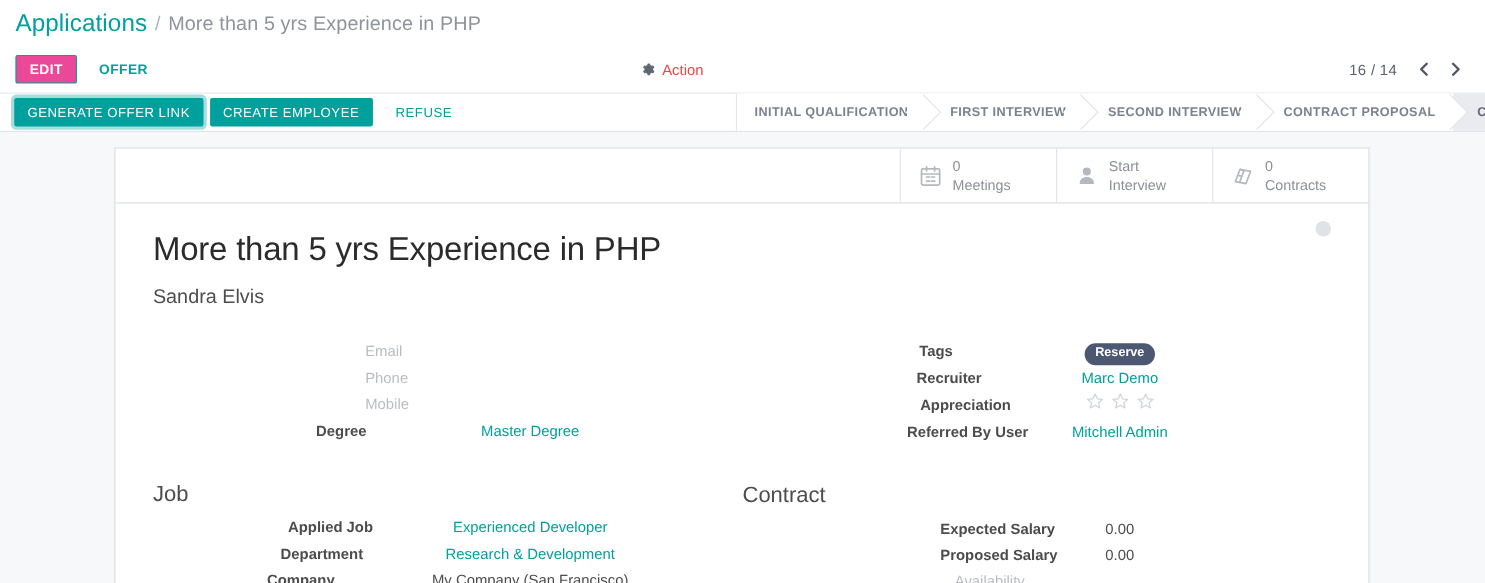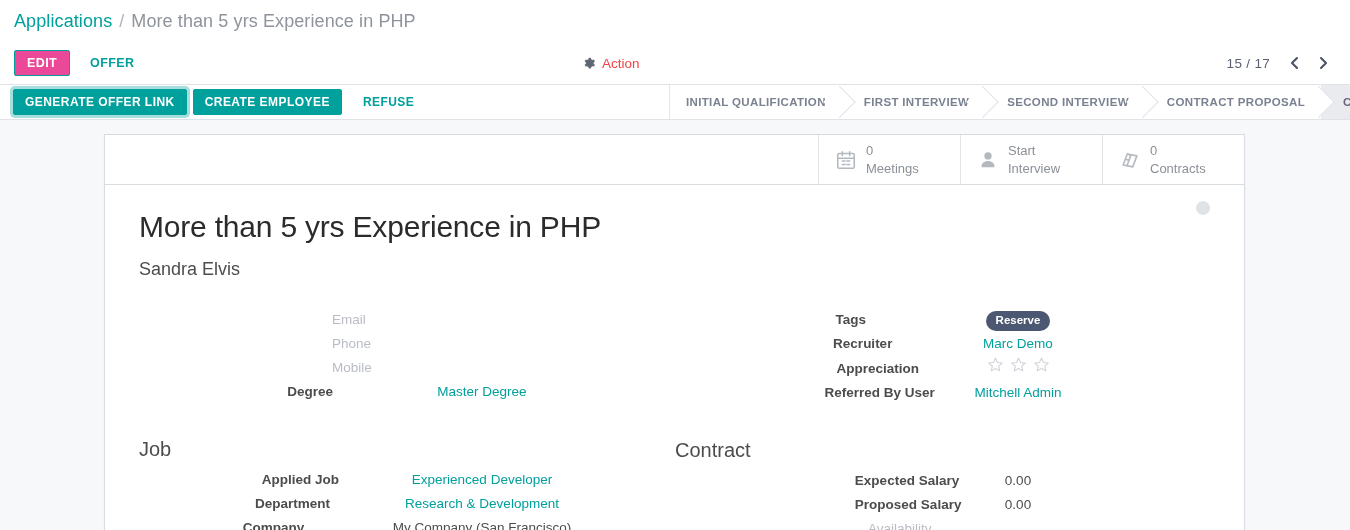--- a/index.html
+++ b/index.html
@@ -14,21 +14,21 @@
 
   
   #breadcrumb-row {
     height: 42px;
     display: flex;
     align-items: center;
     padding: 0 0 0 14px;
     background: #ffffff;
   }
   .crumb-link {
-    font-size: 18px;
+    font-size: 22px;
     color: #00a09d;
     text-decoration: none;
     cursor: pointer;
     letter-spacing: .1px;
   }
   .crumb-sep {
     font-size: 18px;
     color: #aeb4bd;
     margin: 0 7px;
   }
@@ -127,21 +127,21 @@
     flex: 0 0 auto;
     width: 670px;
     border-right: 1px solid #e3e5e9;
   }
   .wf-btn {
     background: #00a09d;
     color: #ffffff;
     border: 1px solid #00a09d;
     border-radius: 2px;
     font-size: 12px;
-    font-weight: bold;
+    font-weight: normal;
     letter-spacing: .45px;
     padding: 6px 11px;
     line-height: 1;
     cursor: pointer;
     font-family: "Liberation Sans", sans-serif;
   }
   .wf-btn.focused {
     box-shadow: 0 0 0 3px rgba(0,160,157,.35);
   }
   .wf-btn.link {
@@ -348,21 +348,21 @@
     <span class="gear">
       <svg width="13" height="13" viewBox="0 0 16 16" fill="currentColor">
         <path d="M8 5.2a2.8 2.8 0 100 5.6 2.8 2.8 0 000-5.6zm0 4.3a1.5 1.5 0 110-3 1.5 1.5 0 010 3z"></path>
         <path d="M14.3 9.1l-1.1-.6c.05-.33.08-.66.08-1s-.03-.67-.08-1l1.1-.6a.6.6 0 00.25-.77l-.9-1.6a.6.6 0 00-.76-.27l-1.16.45a5.3 5.3 0 00-1.7-1l-.18-1.22A.6.6 0 009.27 1H7.45a.6.6 0 00-.6.5L6.67 2.7a5.3 5.3 0 00-1.7 1L3.8 3.26a.6.6 0 00-.75.27l-.9 1.6a.6.6 0 00.24.77l1.1.6c-.05.33-.08.66-.08 1s.3.67.08 1l-1.1.6a.6.6 0 00-.25.77l.9 1.6c.15.27.47.38.76.27l1.16-.45c.5.43 1.07.77 1.7 1l.18 1.22c.5.3.3.5.6.5h1.82c.3 0 .55-.2.6-.5l.18-1.22a5.3 5.3 0 001.7-1l1.16.45c.3.1.6 0 .76-.27l.9-1.6a.6.6 0 00-.24-.77z" opacity=".95"></path>
       </svg>
     </span>
     <span>Action</span>
   </div>
 
   <div id="pager">
-    <span class="counter">15 / 17</span>
+    <span class="counter">16 / 14</span>
     <span class="pager-arrow">
       <svg width="12" height="14" viewBox="0 0 12 14" fill="none" stroke="currentColor" stroke-width="2.1" stroke-linecap="round" stroke-linejoin="round">
         <polyline points="8,2 3,7 8,12"></polyline>
       </svg>
     </span>
     <span class="pager-arrow">
       <svg width="12" height="14" viewBox="0 0 12 14" fill="none" stroke="currentColor" stroke-width="2.1" stroke-linecap="round" stroke-linejoin="round">
         <polyline points="4,2 9,7 4,12"></polyline>
       </svg>
     </span>

